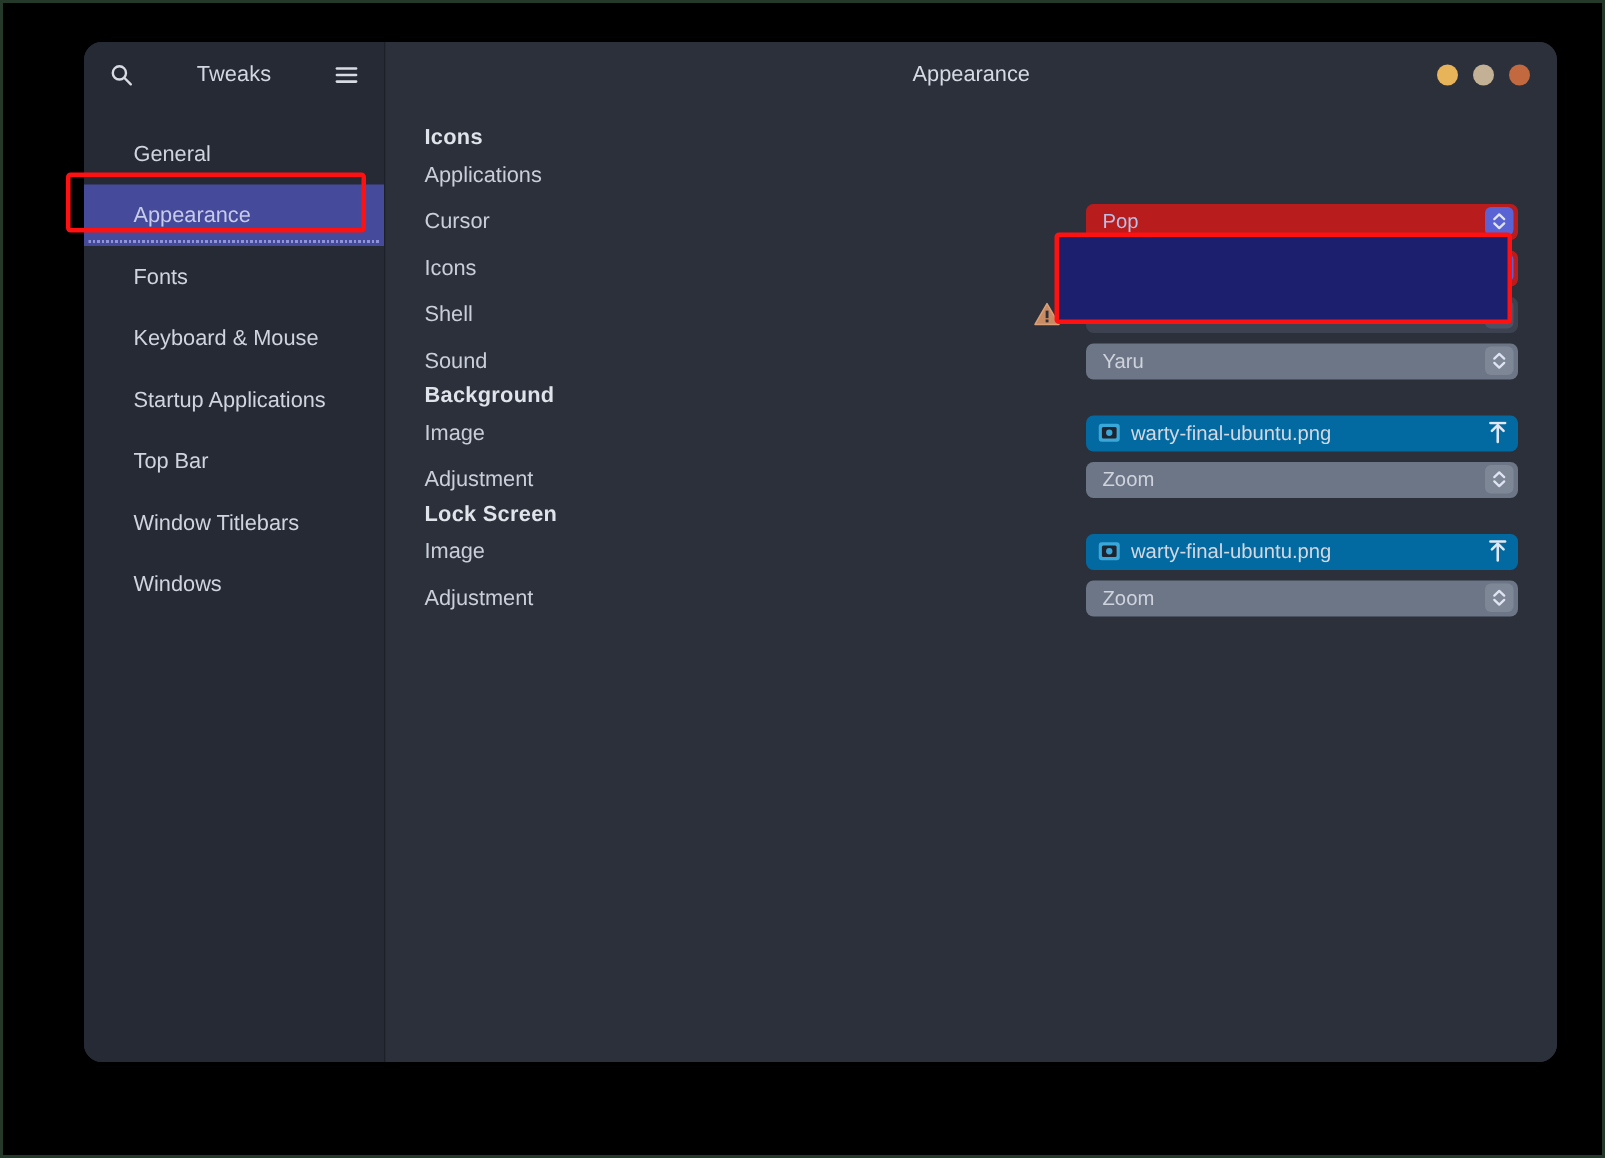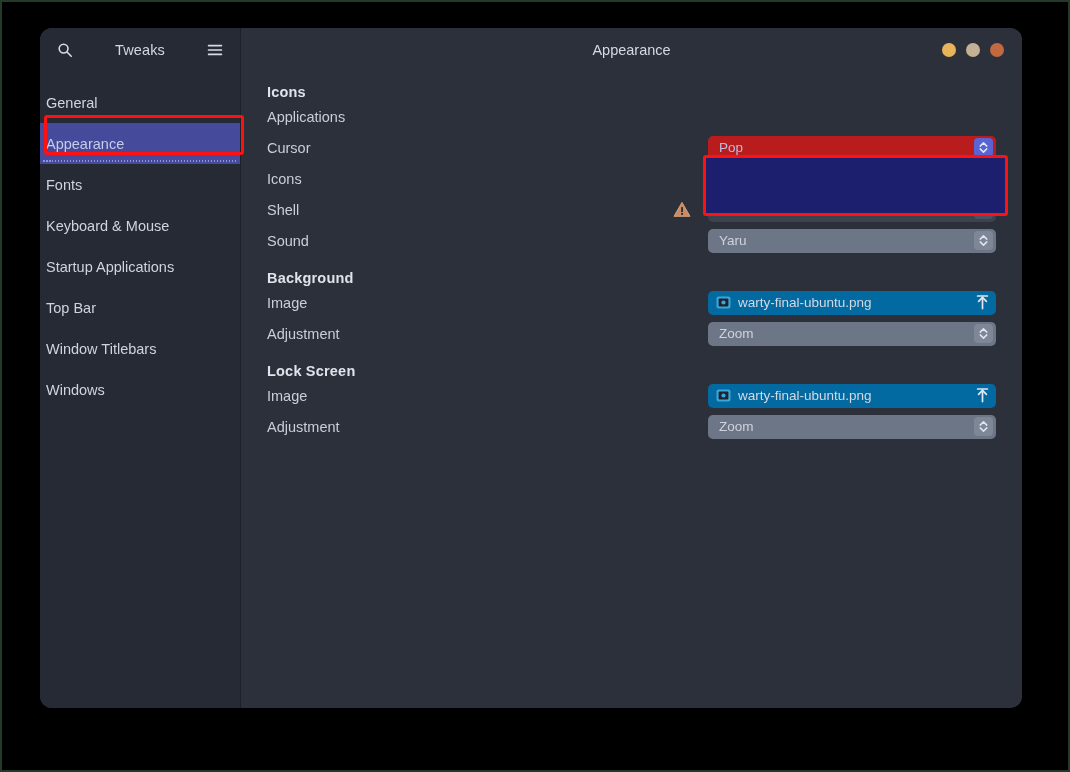--- a/index.html
+++ b/index.html
@@ -21,21 +21,21 @@
       linear-gradient(to bottom, #44694f 0 2px, transparent 2px calc(100% - 2px), #44694f calc(100% - 2px) 100%);
     opacity: .55;
   }
   #desktop::after{
     content:""; position:absolute; left:6px; top:6px; right:6px; bottom:6px;
     background:#000; border-radius:34px;
   }
 
   #window {
     position: absolute;
-    left: 40px; top: 28px;
+    left: 56px; top: 28px;
     width: 982px; height: 680px;
     background: #2b303b;
     border-radius: 12px;
     overflow: hidden;
     display: flex;
     z-index: 5;
   }
 
   
   #sidebar {
@@ -60,21 +60,21 @@
     width: 26px; height: 26px;
     display: flex; align-items: center; justify-content: center;
     color: #d8dbe3;
   }
   .icon-btn svg { display:block; }
 
   .side-list { padding-top: 10px; }
   .side-item {
     height: 41px;
     display: flex; align-items: center;
-    padding: 0 0 0 6px;
+    padding: 0 0 0 33px;
     color: #cfd4de;
     font-size: 14.5px;
     margin: 0 0px;
   }
   .side-item.selected {
     background: #454a9b;
     color: #c6cbe8;
     position: relative;
   }
   .side-item.selected::after {
@@ -102,21 +102,21 @@
     display: flex; gap: 10px;
   }
   .win-ctrls span {
     width: 14px; height: 14px; border-radius: 50%; display:block;
   }
 
   .content { padding: 12px 26px 0 26px; position: relative; }
 
   .group-title {
     color: #dfe3ea; font-size: 14.5px; font-weight: bold;
-    margin-top: 14px; margin-bottom: 1px;
+    margin-bottom: 1px;
     letter-spacing: .2px;
   }
   .group-title.first { margin-top: 0; }
 
   .row {
     height: 31px;
     display: flex; align-items: center;
     position: relative;
   }
   .row-label {

